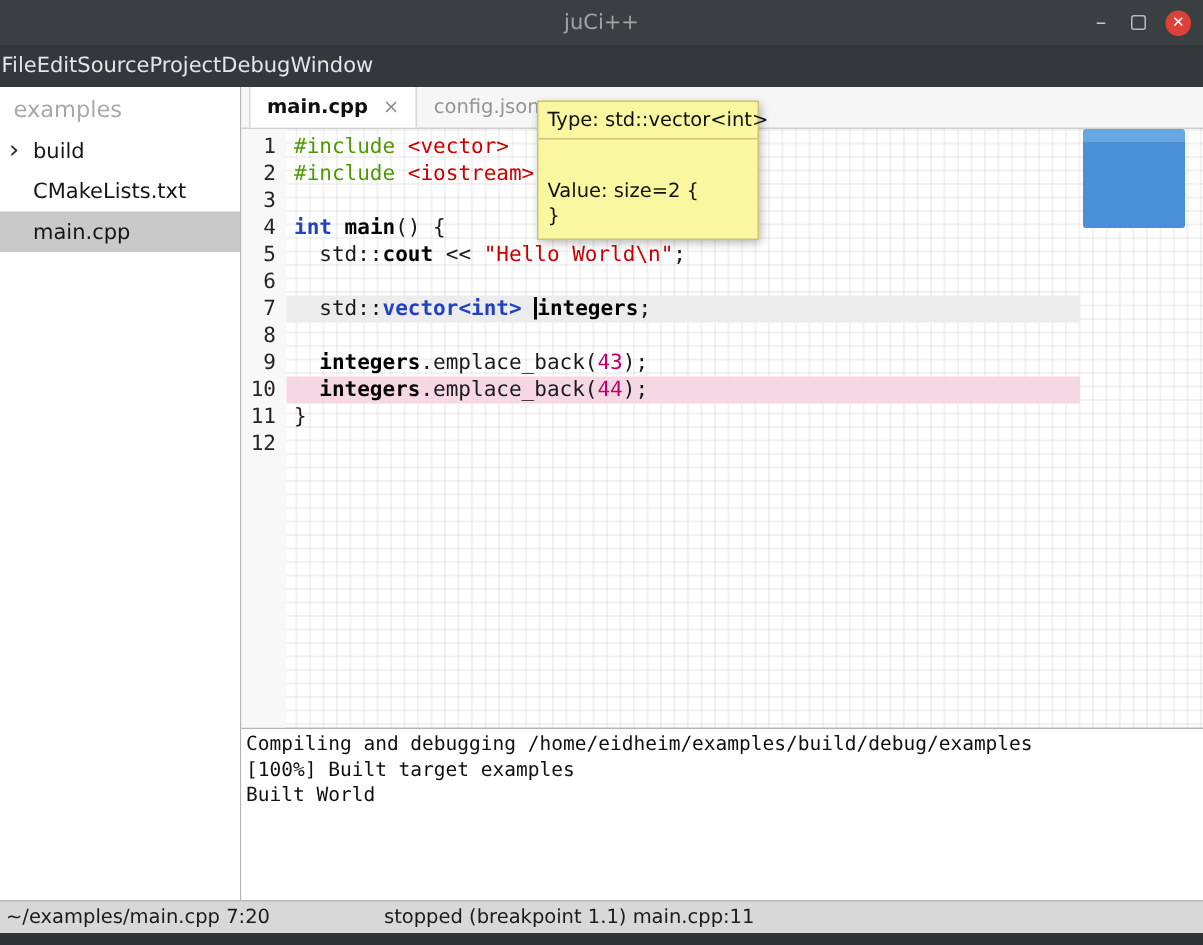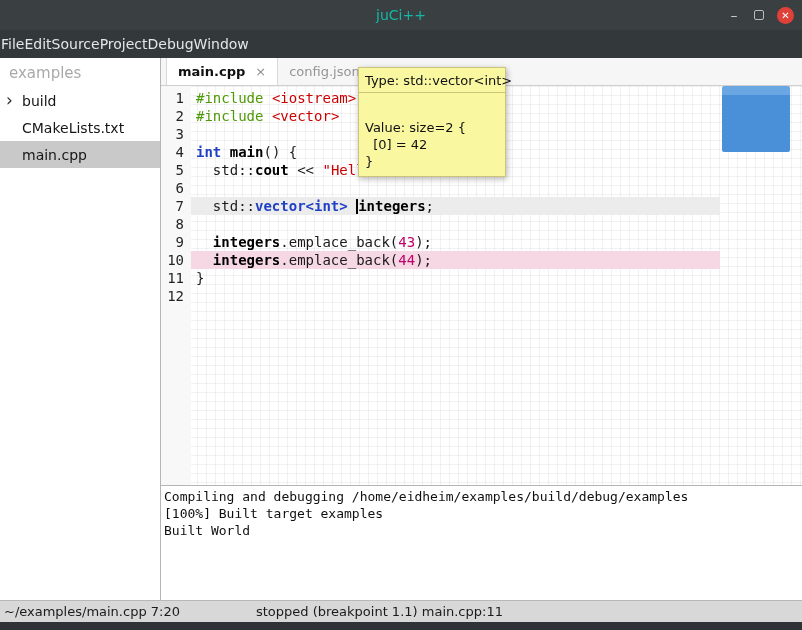--- a/index.html
+++ b/index.html
@@ -2,21 +2,21 @@
 <html><head>
 <meta charset="utf-8">
 <style>
   * { box-sizing: border-box; }
   html,body { margin:0; padding:0; background:#222; }
   body { width:802px; height:630px; font-family:"DejaVu Sans","Liberation Sans",sans-serif; }
   .window { width:802px; height:630px; display:flex; flex-direction:column; background:#fff; position:relative; overflow:hidden; }
 
   
   .titlebar { flex:0 0 30px; background:#3a3f42; position:relative; display:flex; align-items:center; }
-  .window-title { position:absolute; left:0; right:0; text-align:center; color:#14b8a6; font-size:14px; }
+  .window-title { position:absolute; left:0; right:0; text-align:center; color:#a3a3a3; font-size:14px; }
   .win-controls { position:absolute; right:8px; top:0; height:30px; display:flex; align-items:center; gap:13px; }
   .btn-min { color:#c6c9cb; font-size:14px; width:14px; text-align:center; cursor:default; }
   .btn-restore { width:10px; height:10px; border:1.5px solid #b9bcbe; border-radius:2px; }
   .btn-close { width:17px; height:17px; border-radius:50%; background:#df4138; color:#fff; font-size:10px; line-height:17px; text-align:center; }
 
   
   .menubar { flex:0 0 28px; background:#33383b; display:flex; align-items:center; padding-left:1px; }
   .menu-item { color:#e4e6e7; font-size:14px; padding:0 0; height:28px; line-height:28px; }
 
   
@@ -143,22 +143,22 @@
             <div class="ln">5</div>
             <div class="ln">6</div>
             <div class="ln">7</div>
             <div class="ln">8</div>
             <div class="ln">9</div>
             <div class="ln">10</div>
             <div class="ln">11</div>
             <div class="ln">12</div>
           </div>
         <div class="code-area" id="code-lines">
+            <div class="code-line"><span class="tok pre">#include</span><span class="tok"> </span><span class="tok str">&lt;vector&gt;</span></div>
             <div class="code-line"><span class="tok pre">#include</span><span class="tok"> </span><span class="tok str">&lt;iostream&gt;</span></div>
-            <div class="code-line"><span class="tok pre">#include</span><span class="tok"> </span><span class="tok str">&lt;vector&gt;</span></div>
             <div class="code-line"></div>
             <div class="code-line"><span class="tok kw">int</span><span class="tok"> </span><span class="tok fn">main</span><span class="tok">() {</span></div>
             <div class="code-line"><span class="tok">  std::</span><span class="tok var">cout</span><span class="tok"> &lt;&lt; </span><span class="tok str">"Hello World\n"</span><span class="tok">;</span></div>
             <div class="code-line"></div>
             <div class="code-line current"><span class="tok">  std::</span><span class="tok type">vector&lt;int&gt;</span><span class="tok"> </span><span class="caret"></span><span class="tok var">integers</span><span class="tok">;</span></div>
             <div class="code-line"></div>
             <div class="code-line"><span class="tok">  </span><span class="tok var">integers</span><span class="tok">.emplace_back(</span><span class="tok num">43</span><span class="tok">);</span></div>
             <div class="code-line stop"><span class="tok">  </span><span class="tok var">integers</span><span class="tok">.emplace_back(</span><span class="tok num">44</span><span class="tok">);</span></div>
             <div class="code-line"><span class="tok">}</span></div>
           </div>
@@ -180,18 +180,17 @@
     <div class="status-left">~/examples/main.cpp 7:20</div>
     <div class="status-center">stopped (breakpoint 1.1) main.cpp:11</div>
   </div>
 
   <div class="bottom-strip"></div>
 
   <div class="tooltip">
     <div class="tooltip-type">Type: std::vector&lt;int&gt;</div>
     <div class="tooltip-value" id="tooltip-value">
         <div class="vline">Value: size=2 {</div>
-        <div class="vline">  [0] = 42</div>
         <div class="vline">}</div>
       </div>
   </div>
 
 </div>
 
 </body></html>

